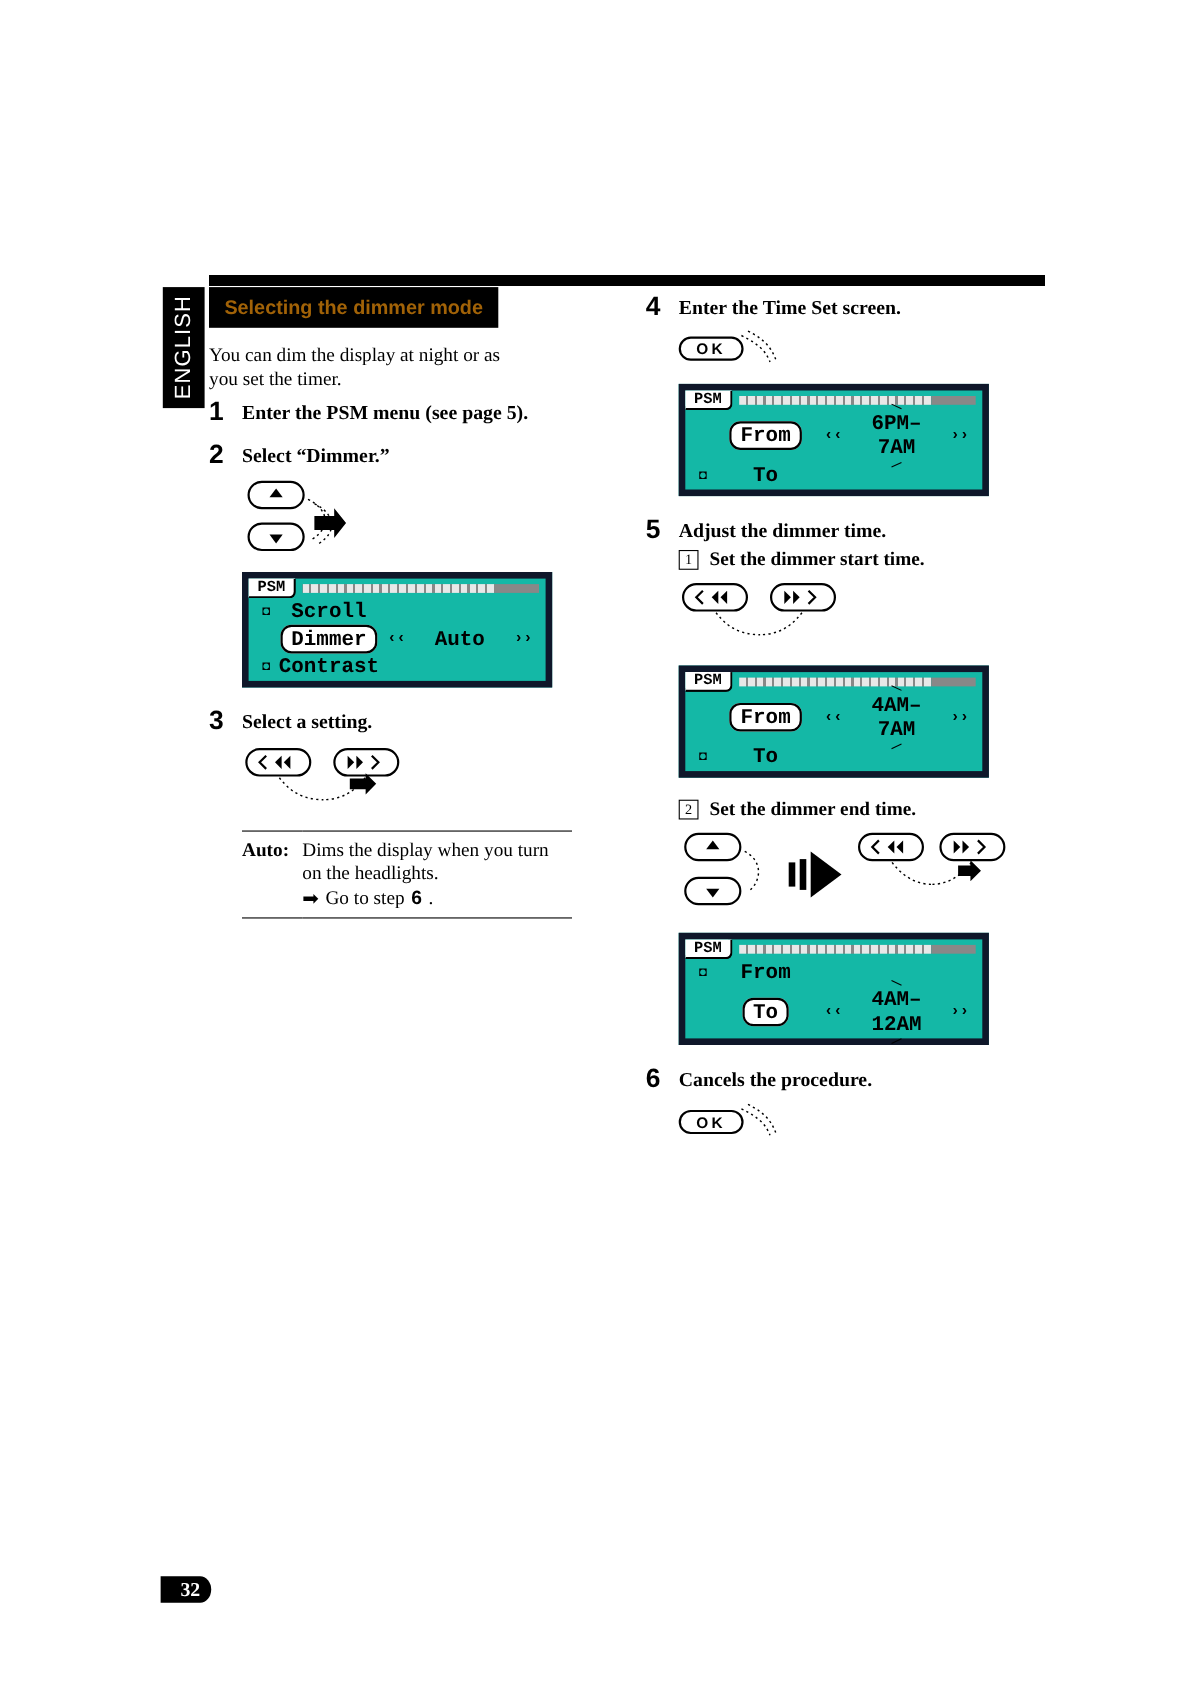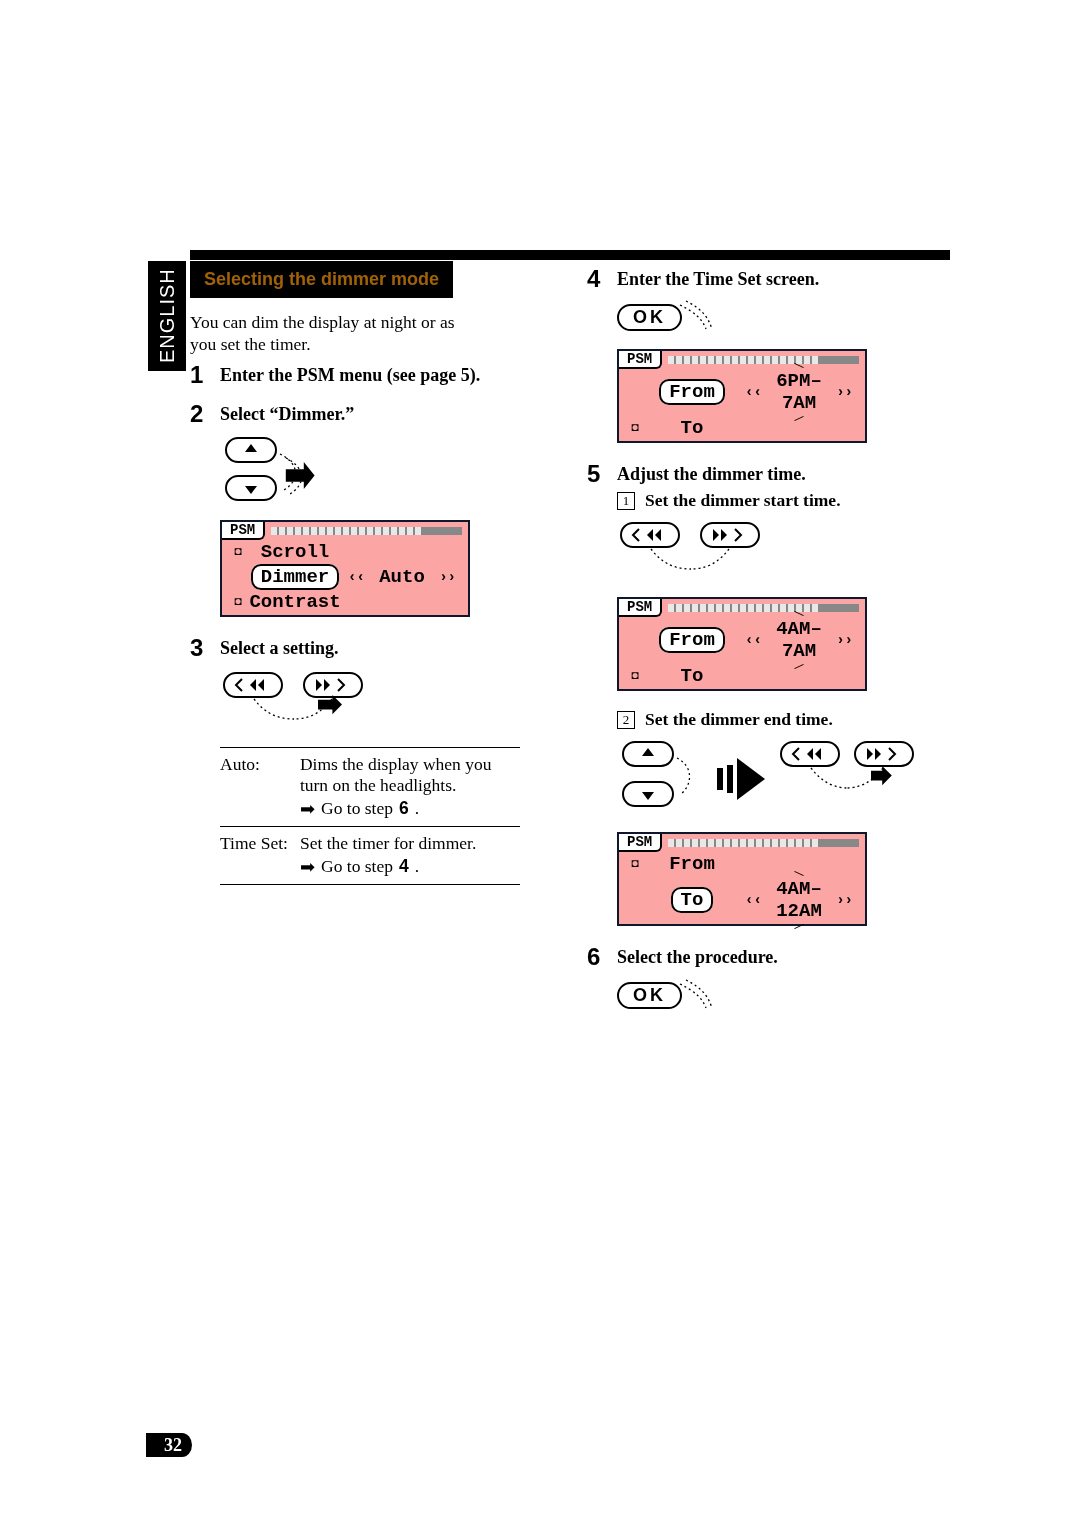--- a/index.html
+++ b/index.html
@@ -16,42 +16,42 @@
   .substep { display: flex; gap: 10px; margin-left: 30px; margin-top: 4px; }
   .sub-num { border: 1.5px solid #000; width: 18px; height: 18px; font-size: 13px; display: flex; align-items: center; justify-content: center; flex-shrink: 0; margin-top: 2px; }
   .sub-text { font-weight: bold; font-size: 17.5px; }
   .substep-plain { display: flex; gap: 10px; margin-left: 0px; margin-top: 14px; margin-bottom: 6px; }
 
   
   .illu { margin-left: 30px; margin-top: 8px; margin-bottom: 14px; }
   svg { display: block; }
 
   
-  .psm { margin-left: 30px; width: 250px; border: 2px solid #0f172a; background: #fca5a5; margin-bottom: 18px; }
+  .psm { margin-left: 30px; width: 282px; border: 6px solid #0f172a; background: #14b8a6; margin-bottom: 18px; }
   .psm-hdr { display: flex; align-items: center; }
   .psm-hdr-lbl { background: #fff; border: 2px solid #000; border-top: none; border-left: none; border-radius: 0 0 6px 0; padding: 0 8px; font-family: "Courier New", monospace; font-weight: bold; font-size: 14px; }
   .psm-bars { flex: 1; height: 8px; margin: 4px 6px; background: repeating-linear-gradient(90deg,#e8e8e8 0 6px,#888 6px 8px); border-right: 40px solid #888; }
   .psm-row { display: flex; align-items: center; font-family: "Courier New", monospace; font-weight: bold; font-size: 19px; padding: 1px 8px 2px 8px; min-height: 24px; }
   .psm-row .lab { flex: 0 0 98px; text-align: center; }
   .psm-row .val { flex: 1; text-align: center; }
   .psm-row .ic { font-size: 14px; padding: 0 4px; }
   .arrow-chip { font-size: 12px; width: 16px; display: inline-block; text-align: center; }
   .sel { border: 2px solid #000; border-radius: 10px; background: #fff; padding: 0 8px; }
 
   
   table.settings { margin-left: 30px; width: 300px; border-collapse: collapse; font-size: 17.5px; }
   table.settings td { border-top: 1px solid #000; border-bottom: 1px solid #000; padding: 6px 4px 6px 0; vertical-align: top; }
-  table.settings td:first-child { font-weight: normal; white-space: nowrap; padding-right: 12px; margin-left: 12px; }
+  table.settings td:first-child { font-weight: bold; white-space: nowrap; padding-right: 12px; margin-left: 12px; }
   .goto { display: flex; align-items: center; gap: 6px; margin-top: 2px; }
   .goto .arr { font-size: 18px; }
   .goto .bn { font-family: Arial, sans-serif; font-weight: bold; }
 
   
   .ok-btn { display: inline-flex; align-items: center; }
-  .ok-pill { border: 2px solid #000; border-radius: 14px; padding: 1px 14px; font-family: Arial, sans-serif; font-weight: bold; font-size: 18px; letter-spacing: 3px; }
+  .ok-pill { border: 2px solid #000; border-radius: 14px; padding: 1px 14px; font-family: Arial, sans-serif; font-weight: bold; font-size: 14px; letter-spacing: 3px; }
 
   .page-num-frame { position: absolute; left: 146px; bottom: 72px; }
   .page-num { background: #000; color: #fff; font-family: "Times New Roman", serif; font-size: 18px; padding: 2px 10px 2px 18px; border-radius: 0 10px 10px 0 / 0 50% 50% 0; font-weight: bold; }
 
   .spark { position: relative; }
   .spark::before, .spark::after { content: ""; position: absolute; border-top: 1.3px solid #000; width: 10px; }
   .spark::before { top: -5px; left: 50%; transform: translateX(-50%) rotate(25deg); }
   .spark::after { bottom: -5px; left: 50%; transform: translateX(-50%) rotate(-25deg); }
 
   .cursor-svg { }
@@ -148,32 +148,20 @@
         <td>
           <span>Dims the display when you turn on the headlights.</span>
           <div class="goto">
             <span class="arr">➡</span>
             <span>Go to step</span>
             <span class="bn">6</span>
                 <span>.</span>
           </div>
         </td>
       </tr>
-      <tr>
-        <td>Time Set:</td>
-        <td>
-          <span>Set the timer for dimmer.</span>
-          <div class="goto">
-            <span class="arr">➡</span>
-            <span>Go to step</span>
-            <span class="bn">4</span>
-                <span>.</span>
-          </div>
-        </td>
-      </tr>
     </tbody>
       </table>
   </div>
 
   <div class="col" style="margin-top:-96px">
 
     <div class="step">
       <div class="step-num">4</div>
       <div class="step-text">Enter the Time Set screen.</div>
     </div>
@@ -306,21 +294,21 @@
         <span class="arrow-chip"></span>
         <span class="lab"><span class="sel">To</span></span>
         <span class="ic">‹‹</span>
         <span class="val spark">4AM–12AM</span>
         <span class="ic">››</span>
       </div>
     </div>
 
     <div class="step">
       <div class="step-num">6</div>
-      <div class="step-text">Select the procedure.</div>
+      <div class="step-text">Cancels the procedure.</div>
     </div>
 
     <div class="illu">
       <div class="ok-btn">
         <span class="ok-pill">OK</span>
         <svg width="50" height="36" style="margin-left:-6px">
           <g stroke="#000" stroke-width="1.3" stroke-dasharray="2 3" fill="none">
             <path d="M4 6 C20 14 26 20 30 30"></path>
             <path d="M10 2 C26 10 32 18 36 30"></path>
           </g>

